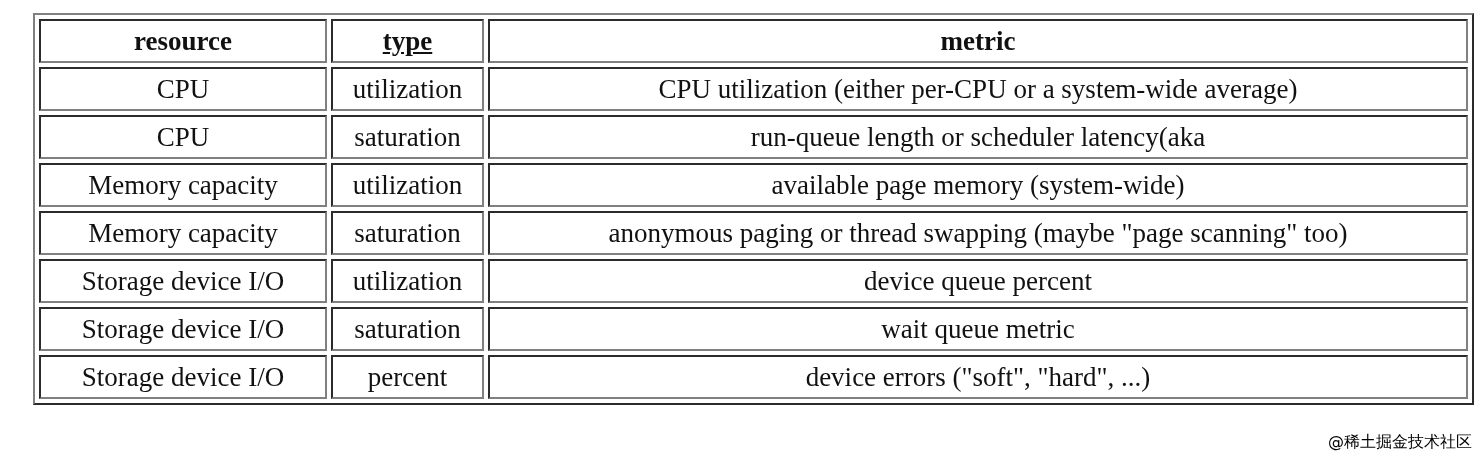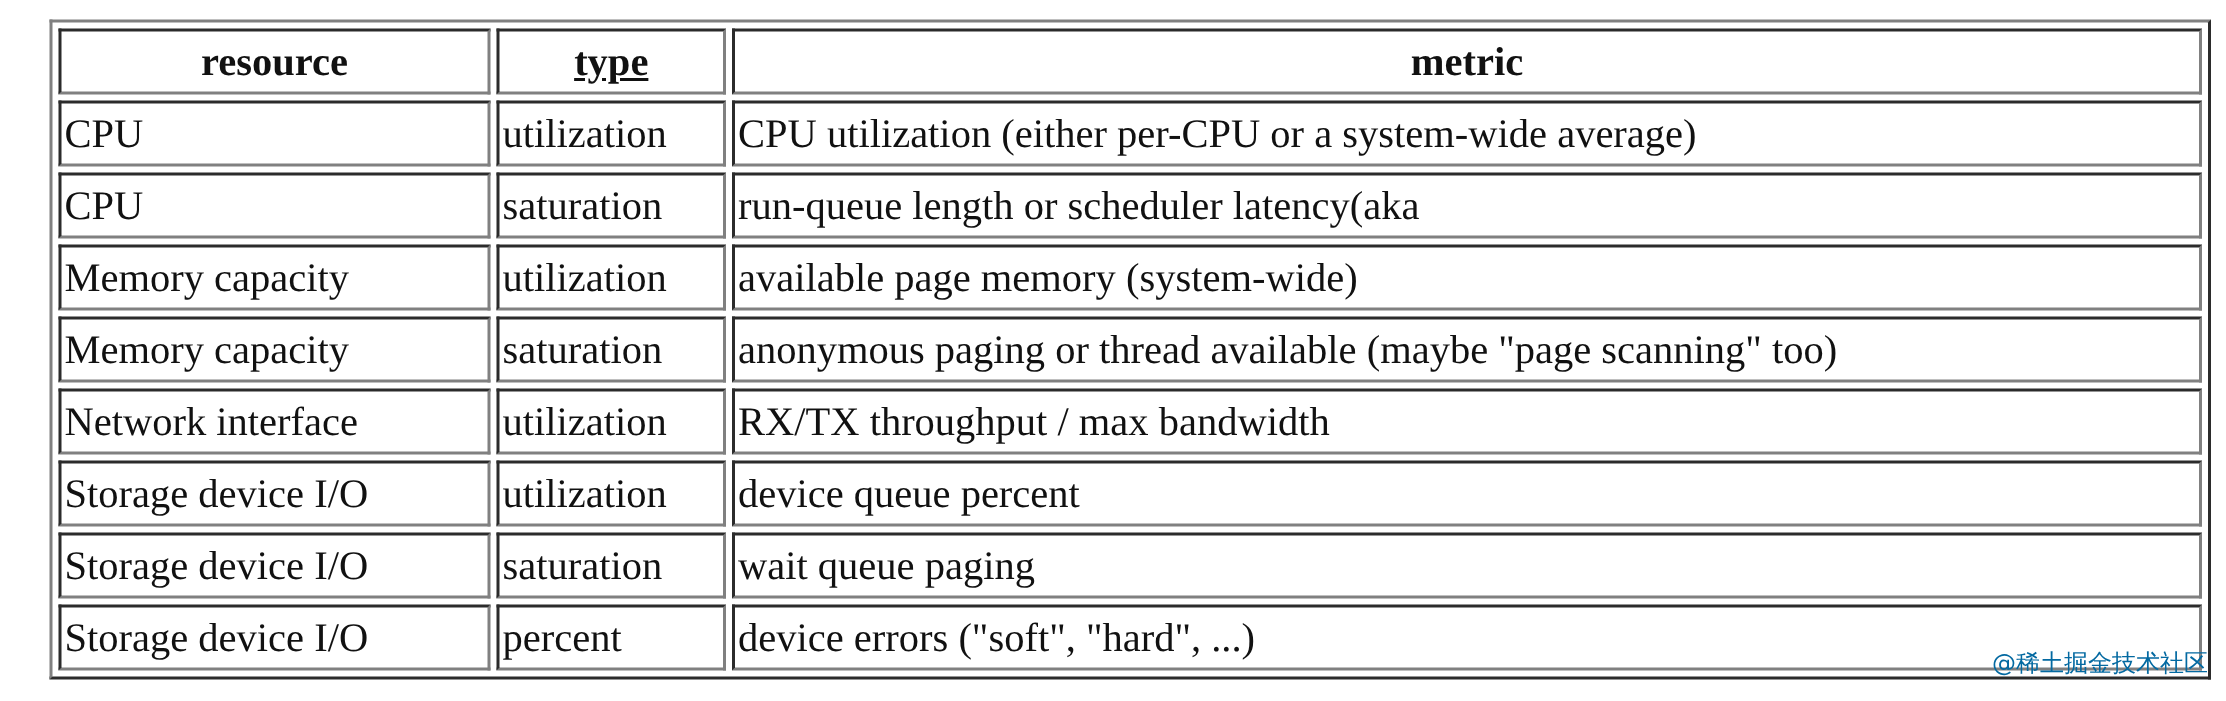--- a/index.html
+++ b/index.html
@@ -9,29 +9,29 @@
     border-collapse: separate; border-spacing: 4px;
     border-top: 2px solid #808080; border-left: 2px solid #808080;
     border-right: 2px solid #2b2b2b; border-bottom: 2px solid #2b2b2b;
     font-family: "Liberation Serif", "DejaVu Serif", serif;
     color: #111;
   }
   .tbl th, .tbl td {
     border-top: 2px solid #2b2b2b; border-left: 2px solid #2b2b2b;
     border-right: 2px solid #808080; border-bottom: 2px solid #808080;
     padding: 0 2px; font-size: 27px; height: 40px; line-height: 40px;
-    white-space: nowrap; text-align: left;
+    white-space: nowrap; text-align: center;
   }
   .tbl th { text-align: center; font-weight: bold; }
   .c1 { width: 280px; }
   .c2 { width: 145px; text-decoration: underline; }
   .watermark {
     position: absolute; right: 12px; bottom: 14px;
     font-family: "DejaVu Sans", sans-serif; font-size: 16px;
-    color: #0369a1;
+    color: #000000;
   }
 </style>
 </head>
 <body>
 
 <table class="tbl">
   <thead>
     <tr>
       <th class="c1">resource</th>
       <th class="c2">type</th>
@@ -50,36 +50,31 @@
       <td>run-queue length or scheduler latency(aka</td>
     </tr>
     <tr>
       <td>Memory capacity</td>
       <td>utilization</td>
       <td>available page memory (system-wide)</td>
     </tr>
     <tr>
       <td>Memory capacity</td>
       <td>saturation</td>
-      <td>anonymous paging or thread available (maybe "page scanning" too)</td>
-    </tr>
-    <tr>
-      <td>Network interface</td>
-      <td>utilization</td>
-      <td>RX/TX throughput / max bandwidth</td>
+      <td>anonymous paging or thread swapping (maybe "page scanning" too)</td>
     </tr>
     <tr>
       <td>Storage device I/O</td>
       <td>utilization</td>
       <td>device queue percent</td>
     </tr>
     <tr>
       <td>Storage device I/O</td>
       <td>saturation</td>
-      <td>wait queue paging</td>
+      <td>wait queue metric</td>
     </tr>
     <tr>
       <td>Storage device I/O</td>
       <td>percent</td>
       <td>device errors ("soft", "hard", ...)</td>
     </tr>
   </tbody>
 </table>
 
 <div class="watermark">@稀土掘金技术社区</div>

